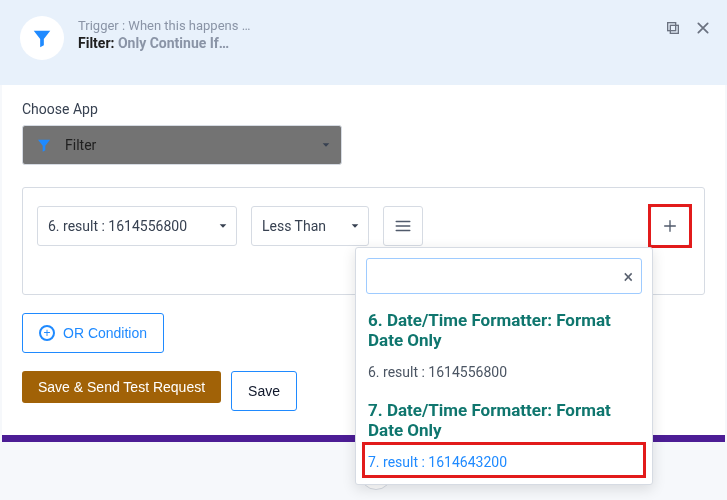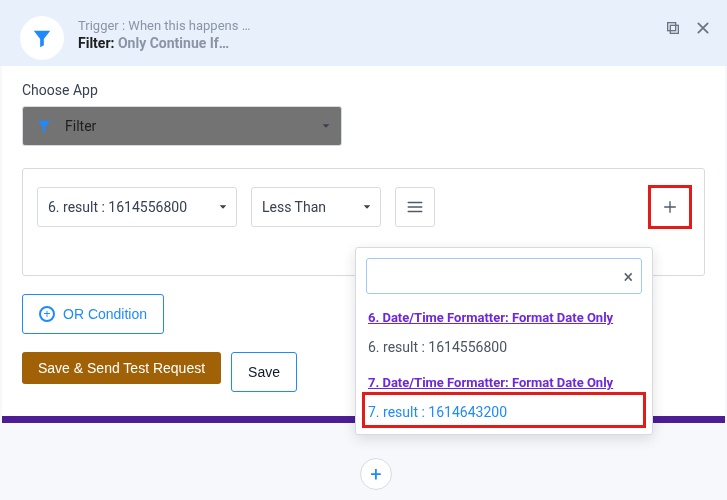--- a/index.html
+++ b/index.html
@@ -1,20 +1,20 @@
 <!DOCTYPE html>
 <html><head>
 <meta charset="utf-8">
 <style>
   * { box-sizing: border-box; margin: 0; padding: 0; }
   body { font-family: -apple-system, BlinkMacSystemFont, "Segoe UI", Roboto, Helvetica, Arial, sans-serif; font-size: 14px; color: #202020; }
   .frame { width: 727px; height: 500px; background: #f6f8fb; position: relative; overflow: hidden; }
 
   
-  .hdr { background: #e8f1fb; padding: 16px 16px 6px 20px; display: flex; align-items: flex-start; justify-content: flex-end; }
+  .hdr { background: #e8f1fb; padding: 16px 16px 25px 20px; display: flex; align-items: flex-start; justify-content: flex-end; }
   .hdr-icon { width: 44px; height: 44px; border-radius: 50%; background: #fff; display:flex; align-items:center; justify-content:center; margin-right: 14px; }
   .hdr-text { flex: 1; padding-top: 2px; }
   .hdr-trigger { font-size: 13px; color: #8a94a6; margin-bottom: 2px; }
   .hdr-title { font-size: 14px; color: #202020; }
   .hdr-title b { font-weight: 700; }
   .hdr-title span.light { color: #8a94a6; font-weight: 700; }
   .hdr-actions { display:flex; gap: 14px; padding-top: 4px; }
   .hdr-actions .icn { width:16px; height:16px; color:#6b7280; cursor:pointer; display:flex; align-items:center; justify-content:center; }
 
   
@@ -22,40 +22,40 @@
   .label { font-size: 14px; color: #374151; margin-bottom: 8px; }
   .select-app { width: 320px; height: 40px; border: 1px solid #d6dbe3; border-radius: 3px; display:flex; align-items:center; padding: 0 10px; background:#737373; cursor:pointer; position:relative; }
   .select-app .mini-icn { width: 22px; height: 22px; margin-right: 10px; display:flex; align-items:center; justify-content:center; }
   .select-app .caret { position:absolute; right:10px; top:50%; transform:translateY(-50%); }
 
   .rule-box { margin-top: 22px; border: 1px solid #d6dbe3; border-radius: 3px; padding: 18px 14px 48px 14px; position:relative; }
   .rule-row { display:flex; align-items:center; gap: 14px; }
   .pill { height: 40px; border: 1px solid #d6dbe3; border-radius: 3px; display:flex; align-items:center; padding: 0 10px; background:#fff; font-size:14px; color:#374151; position:relative; }
   .pill.val1 { width: 200px; cursor:pointer; }
   .pill.val1 .caret { position:absolute; right:8px; }
-  .pill.op   { width: 130px; cursor:pointer; }
+  .pill.op   { width: 118px; cursor:pointer; }
   .pill.op .caret { position:absolute; right:8px; }
   .pill.val2 { width: 130px; background:#eef2f7; font-size:13px; line-height:1.1; color:#3d4655; overflow:hidden; padding:4px 8px; }
   .btn-sq { width:40px; height:40px; border:1px solid #d6dbe3; border-radius:3px; background:#fff; display:flex; align-items:center; justify-content:center; cursor:pointer; color:#505a6b; }
   .btn-plus { position:absolute; right:14px; top:18px; }
   .red-box-1 { position:absolute; border:3px solid #e21b1b; width:44px; height:44px; right:12px; top:16px; pointer-events:none; }
 
   .or-btn { margin-top: 18px; height:40px; border:1px solid #1f8aff; border-radius:3px; background:#fff; color:#1f8aff; display:inline-flex; align-items:center; gap:8px; padding:0 16px; font-size:14px; cursor:pointer; font-weight:500; }
   .or-btn .plus { width:16px; height:16px; border-radius:50%; border:2px solid #1f8aff; display:inline-flex; align-items:center; justify-content:center; font-size:12px; line-height:1; }
 
   .btn-row { margin-top: 18px; display:flex; gap: 10px; }
   .btn-primary { height:32px; background:#a16207; color:#fff; border:none; border-radius:3px; padding:0 16px; font-size:14px; cursor:pointer; }
   .btn-outline { height:40px; background:#fff; color:#0f172a; border:1px solid #1f8aff; border-radius:3px; padding:0 16px; font-size:14px; cursor:pointer; }
 
   
   .popover { position:absolute; left:355px; top:247px; width:298px; background:#fff; border:1px solid #d6dbe3; border-radius:3px; box-shadow: 0 4px 14px rgba(0,0,0,.12); z-index:10; }
   .pop-search { margin:10px; height:36px; border:1px solid #9ecbff; border-radius:3px; display:flex; align-items:center; padding:0 8px; position:relative; }
   .pop-search .clr { position:absolute; right:8px; font-size:18px; color:#5a6270; cursor:pointer; }
   .pop-section { padding: 6px 12px 10px 12px; }
-  .pop-section h4 { font-size:13px; font-weight:700; color:#6d28d9; margin-bottom:10px;text-decoration:underline; }
+  .pop-section h4 { font-size:17px; font-weight:700; color:#0f766e; margin-bottom:10px; }
   .pop-item { font-size:14px; color:#4b5563; padding:4px 0; cursor:pointer; }
   .pop-item.active { color:#1f8aff; }
   .red-box-2 { position:absolute; border:3px solid #e21b1b; left:6px; right:6px; bottom:6px; height:36px; pointer-events:none; }
 
   
   .add-circle { position:absolute; left:360px; bottom:10px; width:32px; height:32px; border-radius:50%; background:#fff; border:1px solid #d6dbe3; color:#1f8aff; display:flex; align-items:center; justify-content:center; font-size:20px; line-height:1; cursor:pointer; }
 
   .caret svg, .hdr-actions svg, .btn-sq svg { display:block; }
 </style>
 </head>

